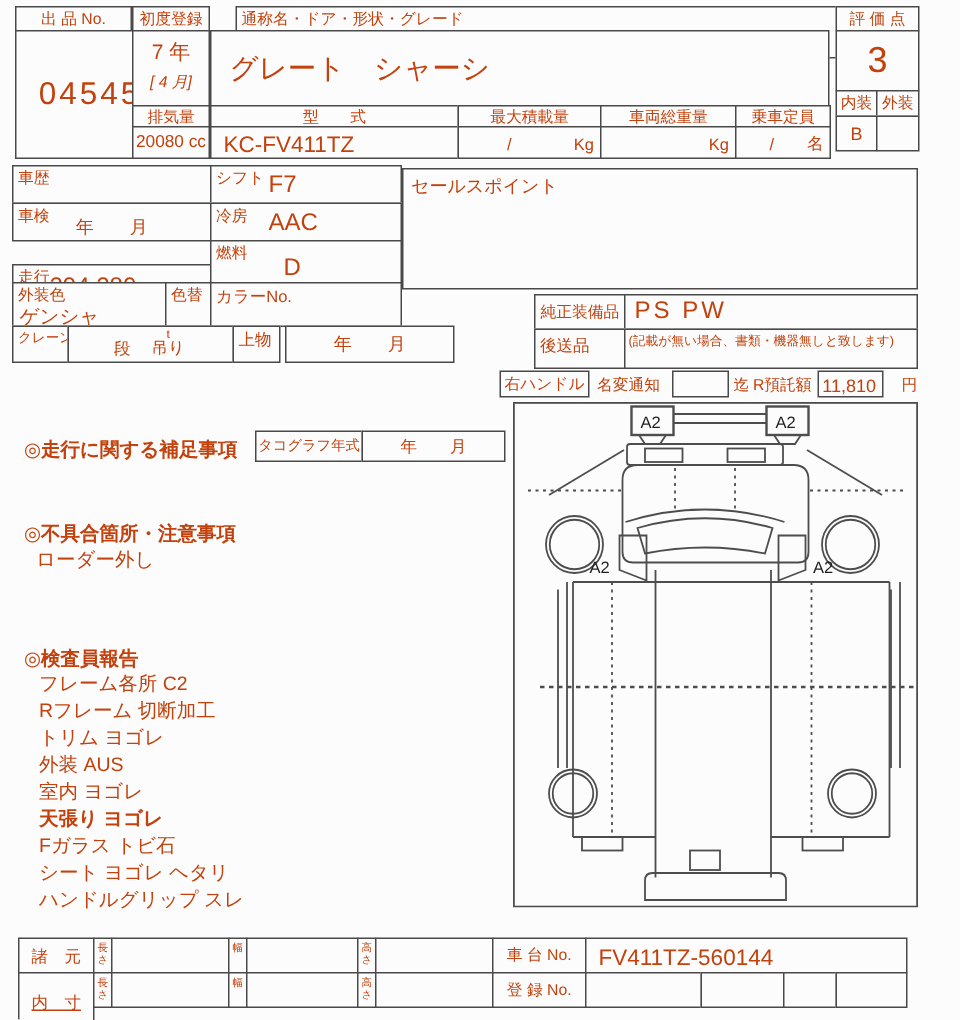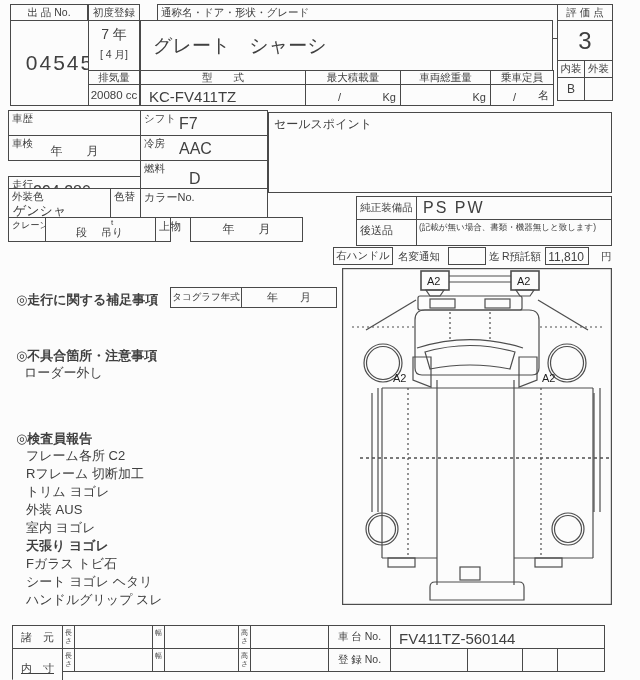--- a/index.html
+++ b/index.html
@@ -1,18 +1,18 @@
 <!DOCTYPE html>
 <html><head>
 <meta charset="utf-8">
 <style>
   html,body{margin:0;padding:0;background:#fcfcfc;}
   .sheet{
     position:relative;width:640px;height:680px;background:#fcfcfc;
-    font-family:"Liberation Sans","DejaVu Sans",sans-serif;color:#404040;overflow:hidden;border-radius:16px;
+    font-family:"Liberation Sans","DejaVu Sans",sans-serif;color:#c2410c;overflow:hidden;border-radius:16px;
   }
   .cell{position:absolute;border:1px solid #494949;box-sizing:border-box;background:#fcfcfc;}
   .txt{position:absolute;box-sizing:border-box;}
   .lc{position:absolute;top:1px;left:3px;font-size:10.5px;white-space:nowrap;}
   .ctr{display:flex;align-items:center;justify-content:center;}
   .big{font-size:21px;letter-spacing:2px;}
   .v15{font-size:15px;}
   .v16{font-size:16px;}
   .s10{font-size:10.5px;}
   .s11{font-size:11px;}
@@ -29,21 +29,21 @@
 <body>
 
 <div class="sheet">
 
   <div class="cell ctr labelrow" style="left:10px;top:4px;width:78px;height:17px;">出 品 No.</div>
   <div class="cell ctr big" style="left:10px;top:20px;width:100px;height:86px;">04545</div>
 
   <div class="cell ctr labelrow" style="left:88px;top:4px;width:52px;height:17px;">初度登録</div>
   <div class="cell" style="left:88px;top:20px;width:52px;height:51px;">
     <div class="txt" style="top:5px;left:0;width:100%;text-align:center;font-size:14px;">7 年</div>
-    <div class="txt s10" style="top:27px;left:0;width:100%;text-align:center;">[ 4 月]</div>
+    <div class="txt s10" style="top:27px;left:0;width:100%;text-align:center;font-style:italic;">[ 4 月]</div>
   </div>
 
   <div class="cell" style="left:140px;top:4px;width:413px;height:35px;margin-left:17px;">
     <div class="lc">通称名・ドア・形状・グレード</div>
   </div>
   <div class="cell" style="left:140px;top:20px;width:413px;height:51px;">
     <div class="txt" style="top:12px;left:12px;font-size:19px;white-space:nowrap;">グレート　シャーシ</div>
   </div>
 
   <div class="cell ctr labelrow" style="left:88px;top:70px;width:52px;height:15px;">排気量</div>
@@ -118,21 +118,21 @@
   <div class="cell" style="left:8px;top:217px;width:38px;height:25px;">
     <div class="lc" style="font-size:9px;">クレーン</div>
   </div>
   <div class="cell" style="left:45px;top:217px;width:111px;height:25px;">
     <div class="txt s11" style="top:7px;left:30px;">段</div>
     <div class="txt" style="top:1px;left:55px;display:flex;flex-direction:column;align-items:center;line-height:1;">
       <span style="font-size:8px;">t</span>
       <span class="s11">吊り</span>
     </div>
   </div>
-  <div class="cell" style="left:155px;top:217px;width:16px;height:25px;text-align:right;">
+  <div class="cell" style="left:155px;top:217px;width:32px;height:25px;text-align:right;">
     <div class="lc s11">上物</div>
   </div>
   <div class="cell ctr s12" style="left:190px;top:217px;width:113px;height:25px;">年　　月</div>
 
   <div class="cell" style="left:268px;top:112px;width:344px;height:81px;">
     <div class="lc s12" style="top:3px;left:5px;">セールスポイント</div>
   </div>
 
   <div class="cell ctr labelrow" style="left:356px;top:196px;width:61px;height:24px;">純正装備品</div>
   <div class="cell" style="left:416px;top:196px;width:196px;height:24px;">

